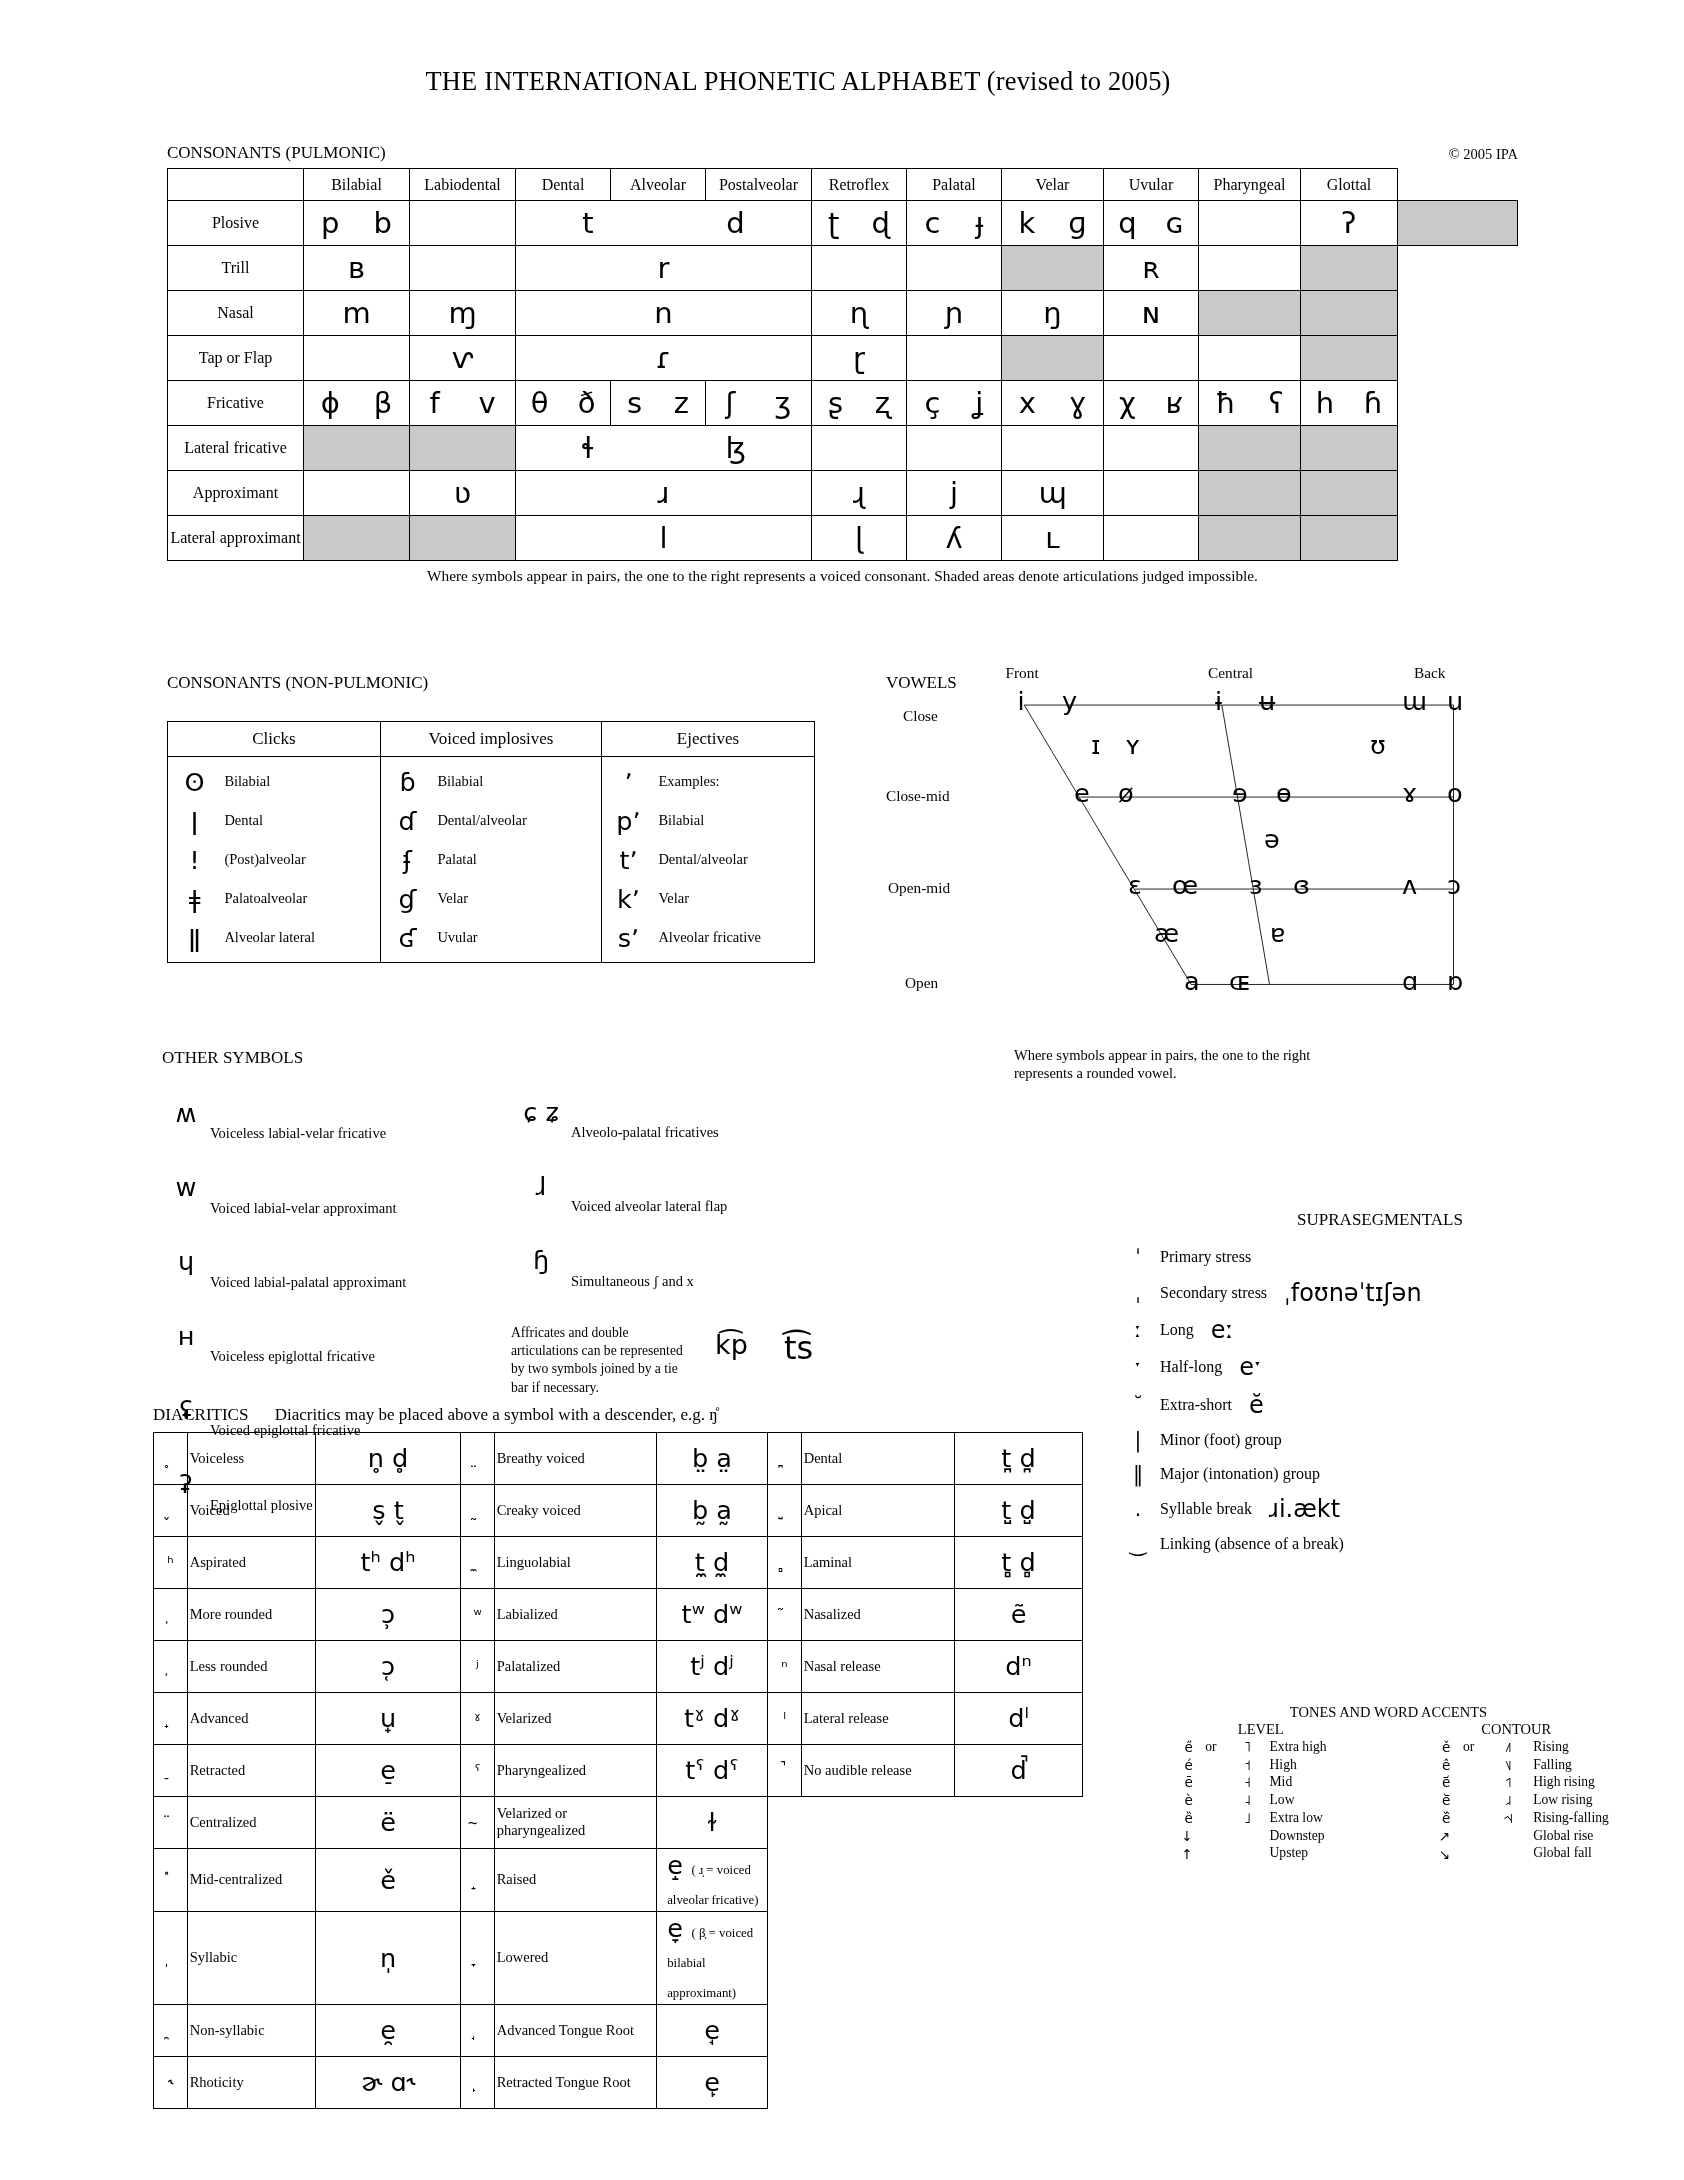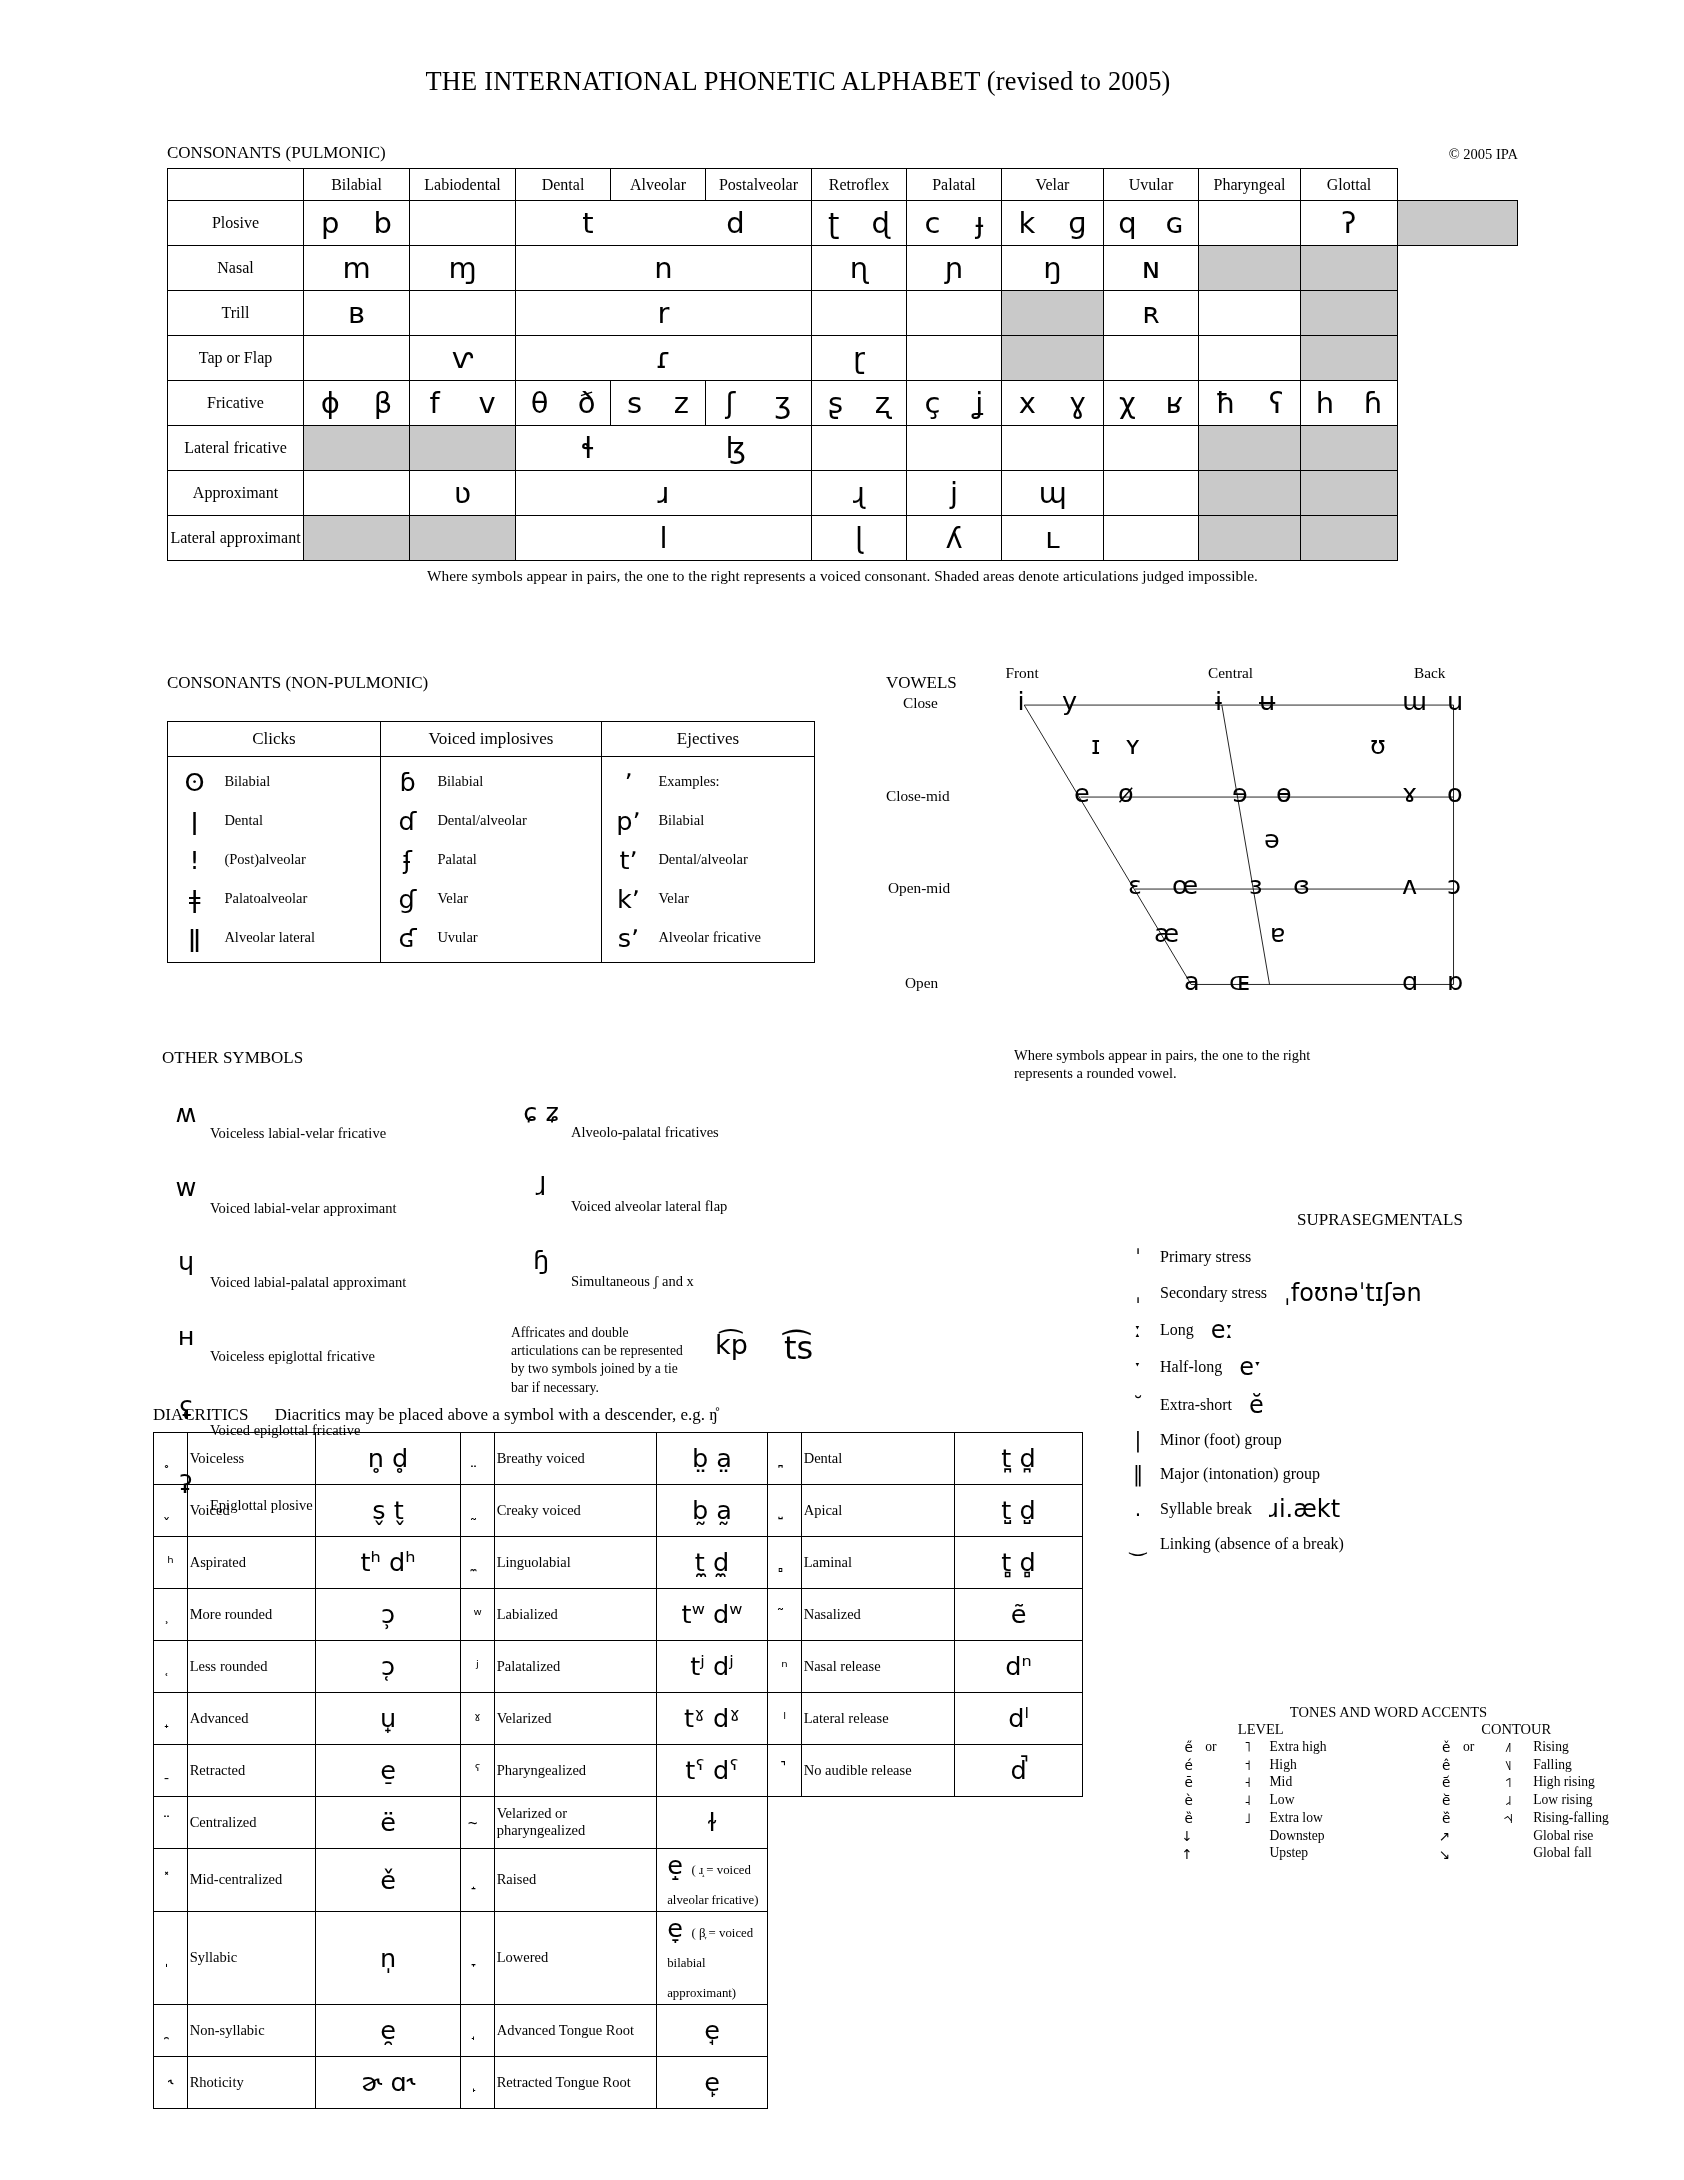--- a/index.html
+++ b/index.html
@@ -146,41 +146,41 @@
               <div class="pair">
                 <span>q</span>
                 <span>ɢ</span>
               </div>
             </td>
             <td class="cell"></td>
             <td class="cell">ʔ</td>
             <td class="cell shade"></td>
           </tr>
           <tr>
+            <td class="rowlab">Trill</td>
+            <td class="cell">ʙ</td>
+            <td class="cell"></td>
+            <td class="cell" colspan="3">r</td>
+            <td class="cell"></td>
+            <td class="cell"></td>
+            <td class="cell shade"></td>
+            <td class="cell">ʀ</td>
+            <td class="cell"></td>
+            <td class="cell shade"></td>
+          </tr>
+          <tr>
             <td class="rowlab">Nasal</td>
             <td class="cell">m</td>
             <td class="cell">ɱ</td>
             <td class="cell" colspan="3">n</td>
             <td class="cell">ɳ</td>
             <td class="cell">ɲ</td>
             <td class="cell">ŋ</td>
             <td class="cell">ɴ</td>
             <td class="cell shade"></td>
-            <td class="cell shade"></td>
-          </tr>
-          <tr>
-            <td class="rowlab">Trill</td>
-            <td class="cell">ʙ</td>
-            <td class="cell"></td>
-            <td class="cell" colspan="3">r</td>
-            <td class="cell"></td>
-            <td class="cell"></td>
-            <td class="cell shade"></td>
-            <td class="cell">ʀ</td>
-            <td class="cell"></td>
             <td class="cell shade"></td>
           </tr>
           <tr>
             <td class="rowlab">Tap or Flap</td>
             <td class="cell"></td>
             <td class="cell">ⱱ</td>
             <td class="cell" colspan="3">ɾ</td>
             <td class="cell">ɽ</td>
             <td class="cell"></td>
             <td class="cell shade"></td>
@@ -439,21 +439,21 @@
       <span style="position:absolute;left:273px;top:3.4px;font-family:'DejaVu Sans',sans-serif;font-size:32px">t͡s</span>
     </div>
   </div>
 
   <div id="vowels">
     <div class="sec-label">VOWELS</div>
     <div id="vowel-chart">
       <span class="vlab" style="left:-8.5px;top:-29px">Front</span>
       <span class="vlab" style="left:194px;top:-29px">Central</span>
       <span class="vlab" style="left:400px;top:-29px">Back</span>
-      <span class="vlab" style="left:-111px;top:1px">Close</span>
+      <span class="vlab" style="left:-111px;top:14px">Close</span>
       <span class="vlab" style="left:-128px;top:94px">Close-mid</span>
       <span class="vlab" style="left:-126px;top:186px">Open-mid</span>
       <span class="vlab" style="left:-109px;top:281px">Open</span>
       <svg width="477" height="341" style="position:absolute;left:0;top:0" viewBox="0 0 560 400">
         <line x1="12" y1="14" x2="516" y2="14" stroke="#000" stroke-width="1"></line>
         <line x1="78" y1="122" x2="516" y2="122" stroke="#000" stroke-width="1"></line>
         <line x1="142" y1="230" x2="516" y2="230" stroke="#000" stroke-width="1"></line>
         <line x1="208" y1="342" x2="516" y2="342" stroke="#000" stroke-width="1"></line>
         <line x1="12" y1="14" x2="208" y2="342" stroke="#000" stroke-width="1"></line>
         <line x1="516" y1="14" x2="516" y2="342" stroke="#000" stroke-width="1"></line>

